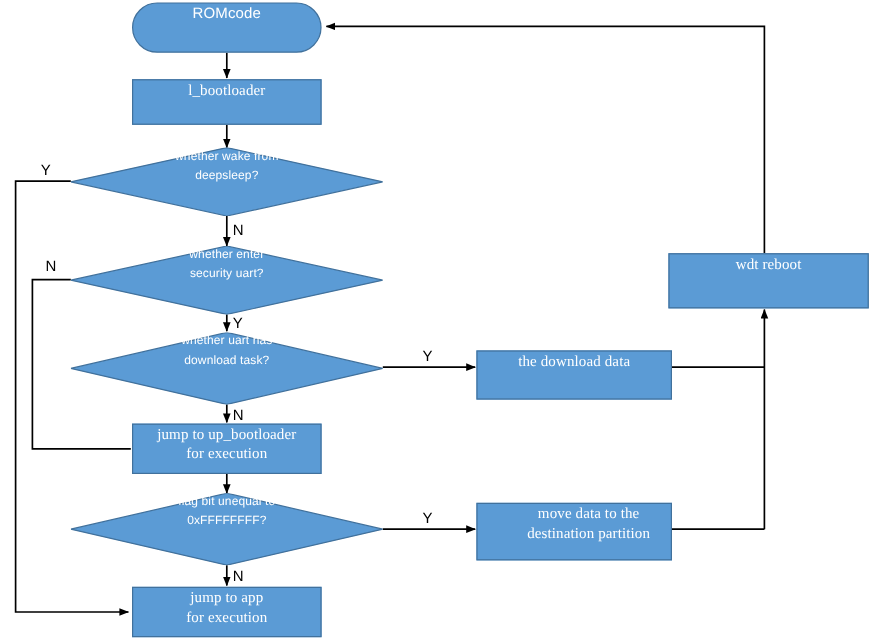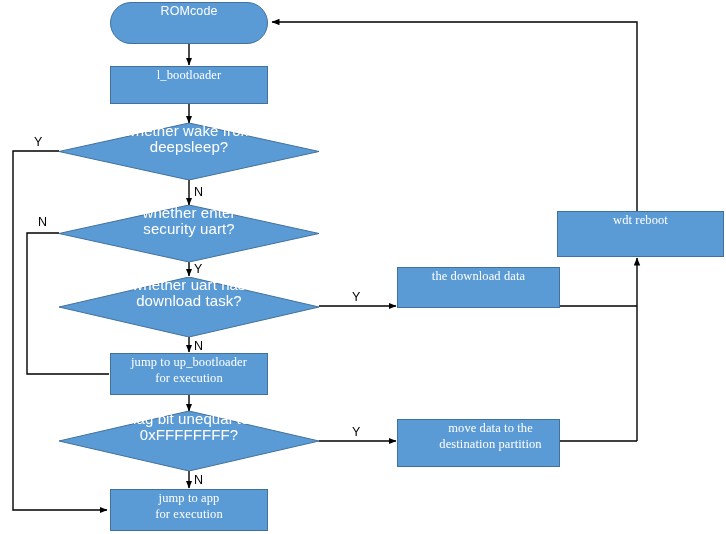--- a/index.html
+++ b/index.html
@@ -35,21 +35,21 @@
   .diamond{
     background:transparent;
     border:none;
   }
   .diamond .dshape{
     position:absolute;left:0;top:0;width:100%;height:100%;
   }
   .diamond .dlabel{
     position:relative;z-index:2;
     color:#ffffff;
-    font-size:15px;line-height:16px;
+    font-size:10px;line-height:16px;
     width:62%;
     text-align:center;
   }
   .edge-label{
     position:absolute;
     color:#000000;
     font-size:12.5px;
     line-height:13px;
     font-family:"Liberation Sans", sans-serif;
     background:transparent;
@@ -155,21 +155,21 @@
     </div>
   </div>
 
   <div class="node rect" style="left:110px;top:489px;width:158px;height:42px;">
     <div>
       <div>jump to app</div>
       <div>for execution</div>
     </div>
   </div>
 
-  <div class="node rect" style="left:397px;top:267px;width:163px;height:41px;">
+  <div class="node rect" style="left:397px;top:292px;width:163px;height:41px;">
     <span>the download data</span>
   </div>
 
   <div class="node rect" style="left:397px;top:419px;width:163px;height:48px;padding-left:24px;">
     <div>
       <div>move data to the</div>
       <div>destination partition</div>
     </div>
   </div>
 

